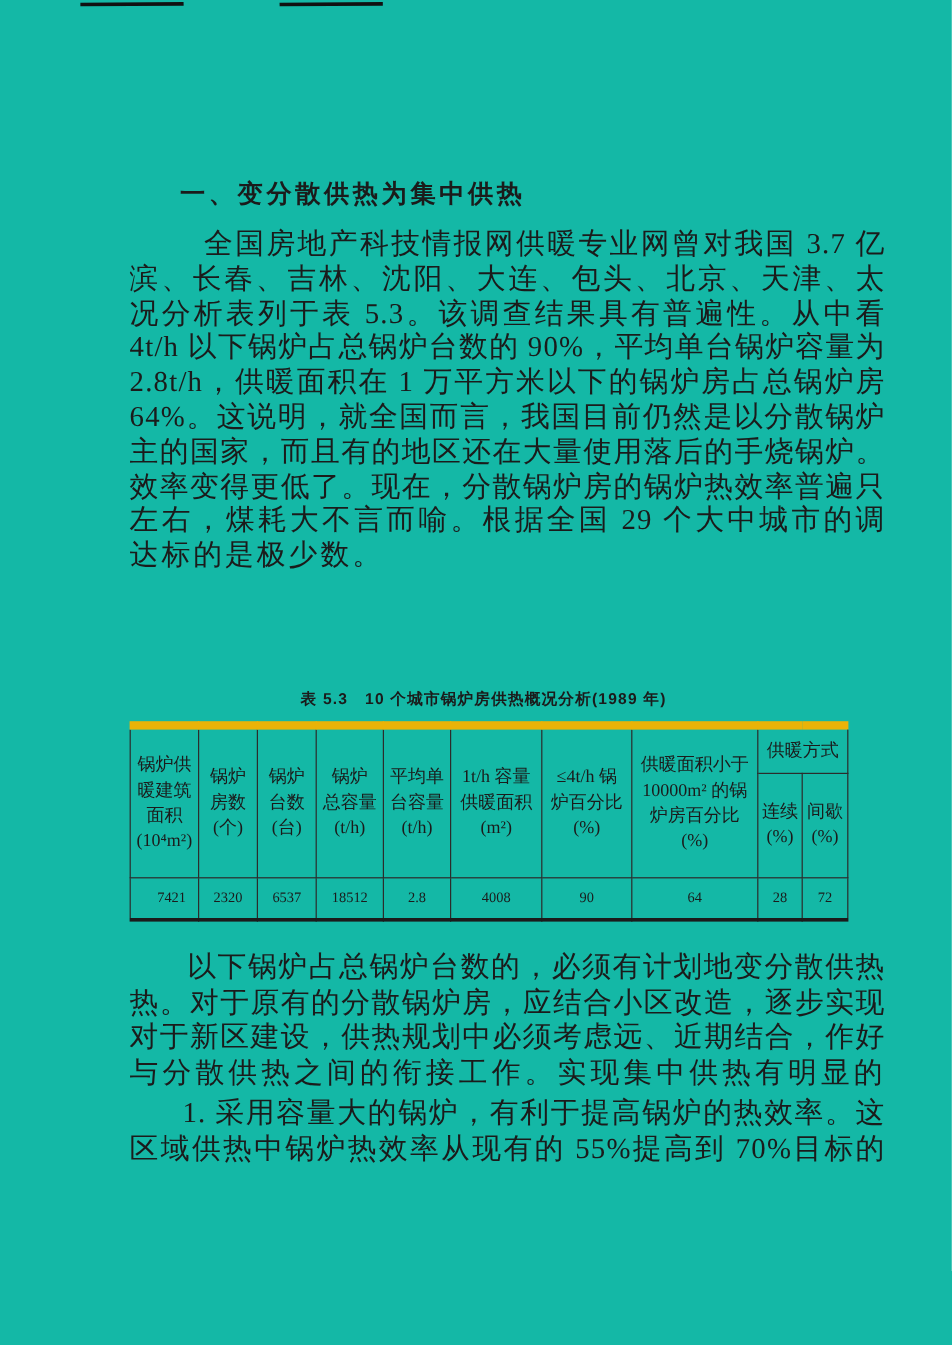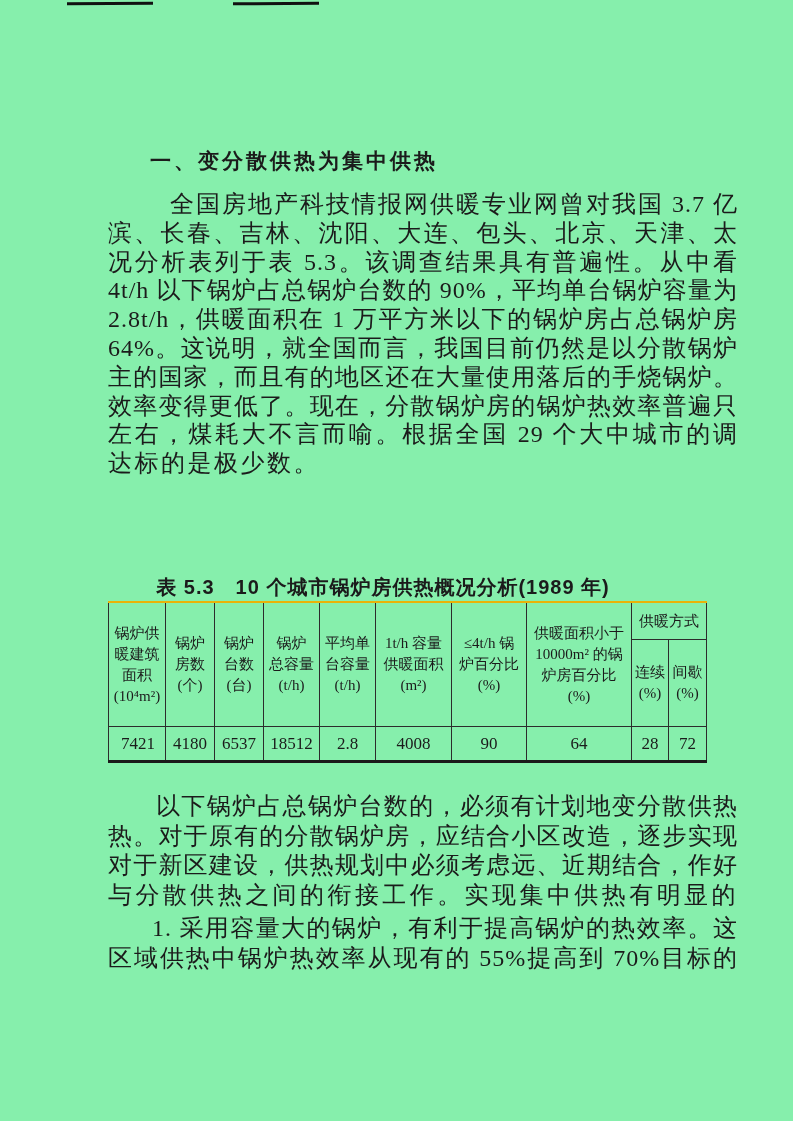--- a/index.html
+++ b/index.html
@@ -1,19 +1,19 @@
 <!DOCTYPE html>
 <html><head>
 <meta charset="utf-8">
 <style>
   html,body { margin:0; padding:0; }
   .page {
     position:relative;
     width:793px; height:1121px;
-    background:#86efac;
+    background:#14b8a6;
     font-family:"Liberation Serif","DejaVu Serif",serif;
     color:#1b1b1b;
     overflow:hidden;
   }
   .scan-mark {
     position:absolute; top:2px; height:3px; background:#111;
     transform:rotate(-0.4deg);
   }
   .scan-mark.m1 { left:67px;  width:86px; }
   .scan-mark.m2 { left:233px; width:86px; }
@@ -36,46 +36,46 @@
   #para1 { top:190px; }
   #para2 { top:792px; }
   #para2 .line, #para3 .line { height:29.5px; line-height:29.5px; }
   #para3 { top:902px;margin-top:12px; }
   #para1 .line.first { text-indent:62px; }
   #para2 .line.first { text-indent:48px; }
   #para3 .line.first { text-indent:44px; }
   .para .line.end { text-align-last:left; letter-spacing:2.5px; }
 
   .table-caption {
-    position:absolute; left:84px; top:574px; width:598px;
+    position:absolute; left:104px; top:574px; width:598px;
     text-align:center;
     font-family:"Liberation Sans","DejaVu Sans",sans-serif;
-    font-size:20px; font-weight:bold; letter-spacing:1px;
+    font-size:13px; font-weight:bold; letter-spacing:1px;
     white-space:nowrap;
   }
 
   table.data-table {
     position:absolute; left:108px; top:601px;
     width:598px;
     border-collapse:collapse; table-layout:fixed;
-    border-top:2px solid #eab308;
+    border-top:7px solid #eab308;
     border-bottom:3px solid #1b1b1b;
   }
   table.data-table th, table.data-table td {
     border:1px solid #2c2c2c;
     padding:0; margin:0;
     font-weight:normal;
     text-align:center; vertical-align:middle;
     white-space:pre-line;
     overflow:hidden;
   }
   table.data-table th { font-size:15px; line-height:21px; }
   tr.hrow1 th.group-cell { height:36px;margin-left:16px; }
   tr.hrow2 th { height:86px; }
-  tr.drow td { height:33px; font-size:17px; line-height:33px; white-space:nowrap; }
+  tr.drow td { height:33px; font-size:12px; line-height:33px; white-space:nowrap; }
   tr.drow td.num-right { text-align:right; padding-right:10px; }
 
   .page-number {
     position:absolute; left:108px; top:976px; width:616px;
     text-align:right; font-size:18px; letter-spacing:2px;
   }
 </style>
 </head>
 <body>
 
@@ -145,21 +145,21 @@
       <th colspan="2" class="group-cell">供暖方式</th>
     </tr>
     <tr class="hrow2">
       <th>连续
 (%)</th>
       <th>间歇
 (%)</th>
     </tr>
     <tr class="drow">
       <td class="num-right">7421</td>
-      <td>4180</td>
+      <td>2320</td>
       <td>6537</td>
       <td>18512</td>
       <td>2.8</td>
       <td>4008</td>
       <td>90</td>
       <td>64</td>
       <td>28</td>
       <td>72</td>
     </tr>
   </tbody>

